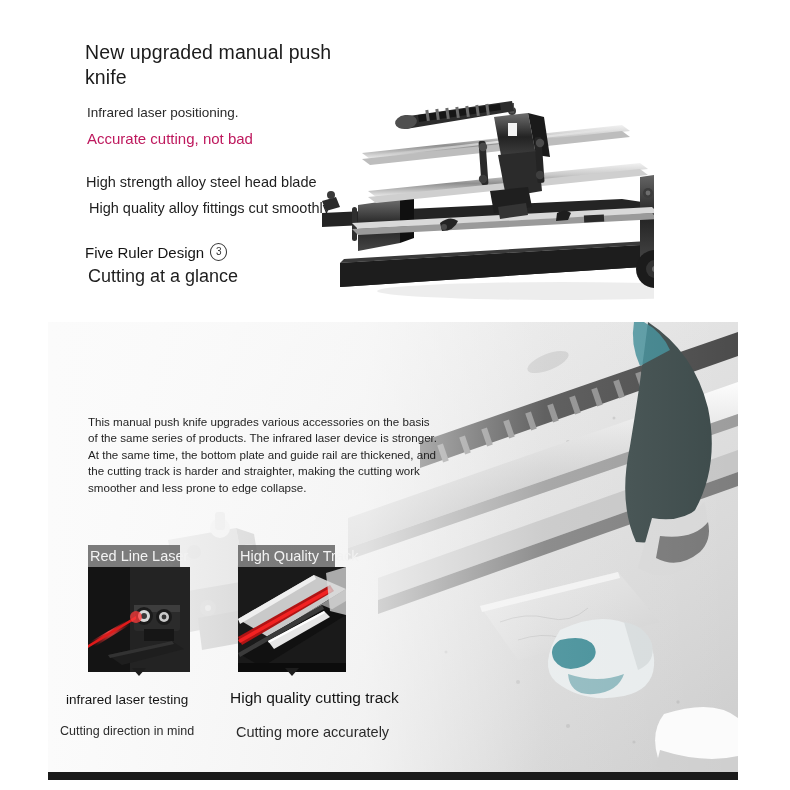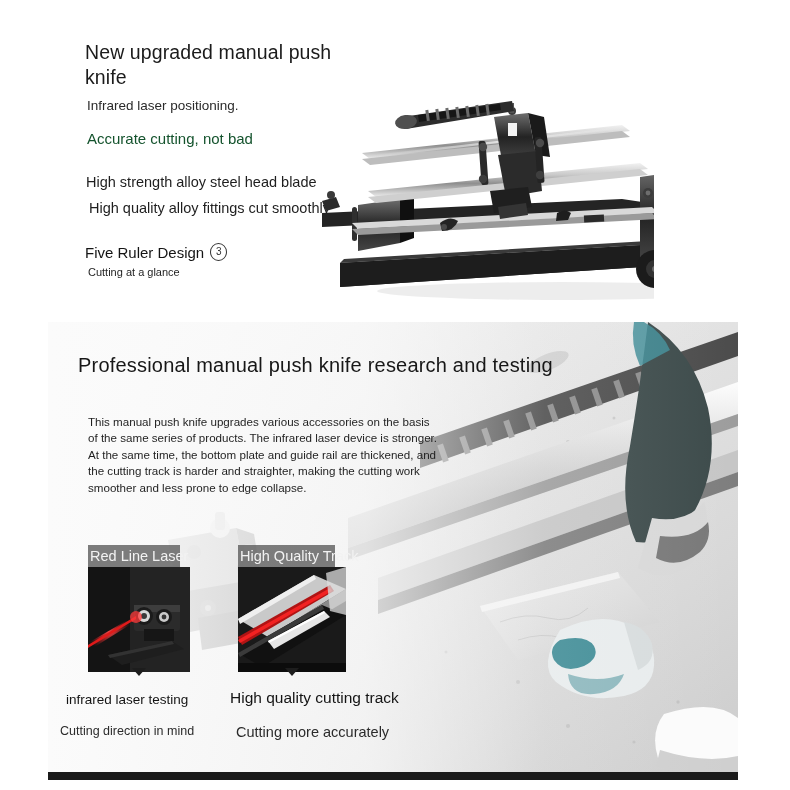--- a/index.html
+++ b/index.html
@@ -14,32 +14,32 @@
   
   .panel-top {
     position: absolute; left: 0; top: 0; width: 654px; height: 318px;
     background: #ffffff; overflow: hidden;
   }
   .headline {
     position: absolute; left: 85px; top: 40px; width: 260px;
     font-size: 19.5px; line-height: 1.28; color: #1b1b1b; font-weight: 400;
     letter-spacing: .1px;
   }
-  .line-a { position: absolute; left: 87px; top: 98px; font-size: 13.5px; color: #2a2a2a; }
-  .line-b { position: absolute; left: 87px; top: 130px; font-size: 15px; color: #14532d; }
+  .line-a { position: absolute; left: 87px; top: 105px; font-size: 13.5px; color: #2a2a2a; }
+  .line-b { position: absolute; left: 87px; top: 130px; font-size: 15px; color: #be185d; }
   .line-c { position: absolute; left: 86px; top: 174px; font-size: 14.5px; color: #1e1e1e; text-align: center; }
   .line-d { position: absolute; left: 89px; top: 200px; font-size: 14.5px; color: #1e1e1e; }
   .line-e { position: absolute; left: 85px; top: 243px; font-size: 15px; color: #141414;
             display: flex; align-items: flex-end; gap: 6px; }
   .circled {
     display: inline-flex; align-items: center; justify-content: center;
     width: 15px; height: 15px; border: 1.1px solid #333; border-radius: 50%;
     font-size: 10px; line-height: 1; color: #333; padding-bottom: 1px;
   }
-  .line-f { position: absolute; left: 88px; top: 266px; font-size: 11px; color: #1e1e1e; text-align: right; }
+  .line-f { position: absolute; left: 88px; top: 266px; font-size: 18px; color: #1e1e1e; text-align: right; }
 
   
   .machine { position: absolute; left: 322px; top: 95px; width: 468px; height: 215px; }
 
   
   .panel-bottom {
     position: absolute; left: 48px; top: 322px; width: 690px; height: 458px;
     overflow: hidden;
     background: linear-gradient(150deg,#f3f3f3 0%,#e9e9e9 28%,#e3e3e3 55%,#dadada 78%,#d2d2d2 100%);
   }
@@ -298,21 +298,20 @@
         <path d="M512 308 q42 -20 72 -4 q24 14 22 40 q-2 24 -30 30 q-40 8 -68 -14 q-18 -16 4 -52 z" fill="#e8eced"></path>
         <path d="M512 318 q26 -6 34 6 q6 12 -10 20 q-20 8 -30 -6 q-6 -12 6 -20 z" fill="#3f8c96"></path>
         <path d="M520 352 q30 10 56 0 q-6 18 -30 20 q-24 2 -26 -20 z" fill="#3f8c96" opacity=".55"></path>
         <path d="M576 300 q22 4 28 22 q4 18 -14 26 l-6 -20 z" fill="#d7dcdd"></path>
       </g>
       <path d="M596 0 q18 10 26 28 l-30 16 q-10 -22 -6 -44 z" fill="#3f8c96" opacity=".85"></path>
 
       <rect x="0" y="0" width="690" height="458" fill="url(#fade)"></rect>
     </svg>
 
-    <div class="sub-headline">Professional manual push knife research and testing</div>
     <div class="paragraph">This manual push knife upgrades various accessories on the basis of the same series of products. The infrared laser device is stronger. At the same time, the bottom plate and guide rail are thickened, and the cutting track is harder and straighter, making the cutting work smoother and less prone to edge collapse.</div>
 
     <div class="inset" style="left:40px; top:245px; width:102px; height:105px;">
       <div class="bar" style="left:0; width:92px;"></div>
       <div class="bar-label">Red Line Laser</div>
       <svg class="thumb" width="102" height="105" viewBox="0 0 102 105">
         <defs>
           <radialGradient id="beamGlow" cx=".42" cy=".45" r=".5">
             <stop offset="0" stop-color="#ff4b4b" stop-opacity=".95"></stop>
             <stop offset="1" stop-color="#ff2020" stop-opacity="0"></stop>

